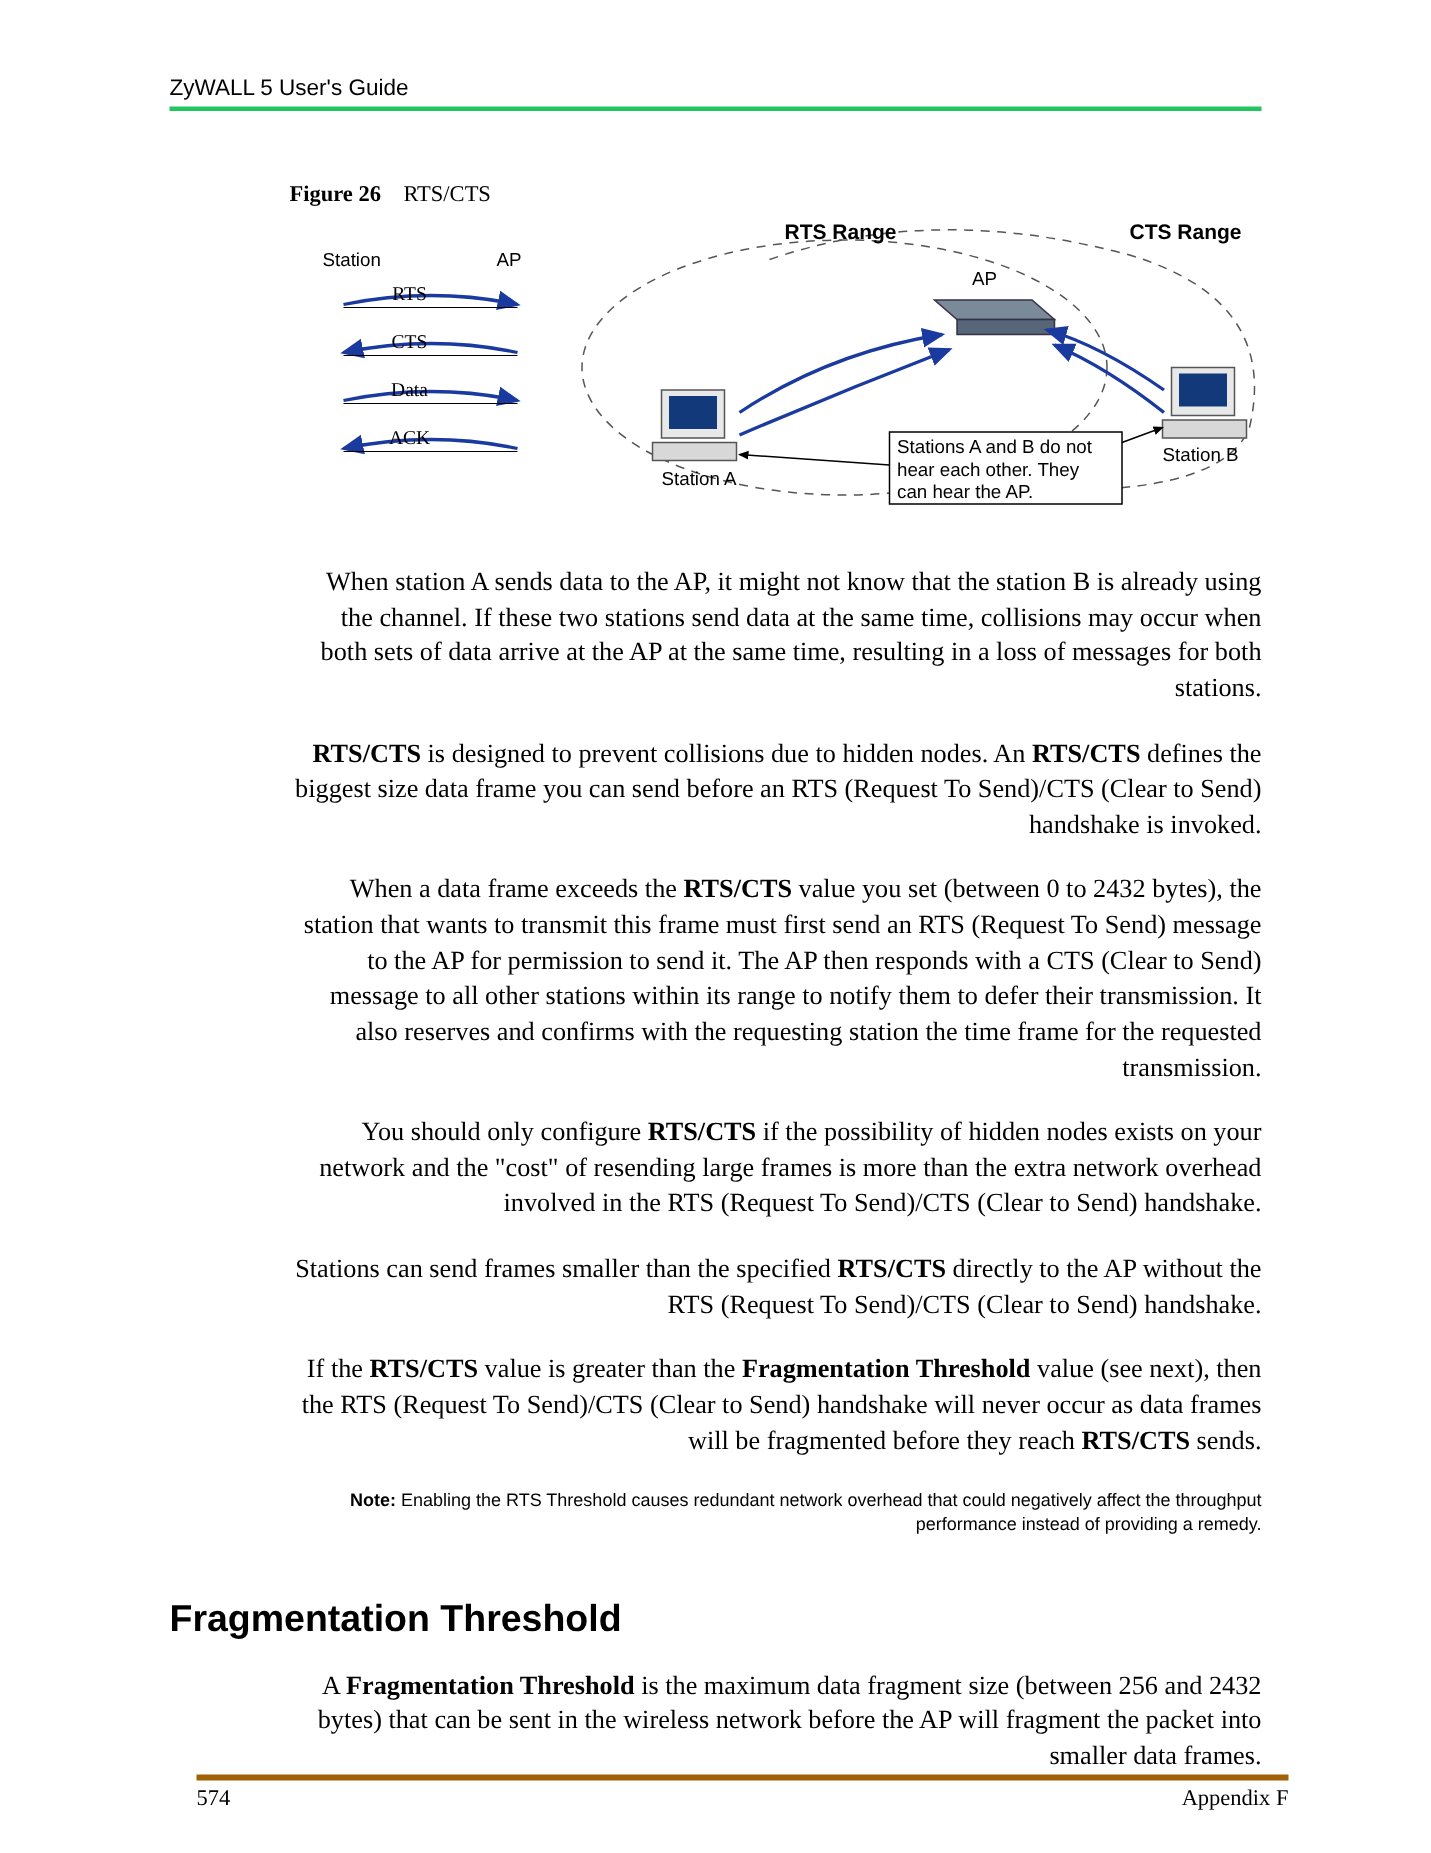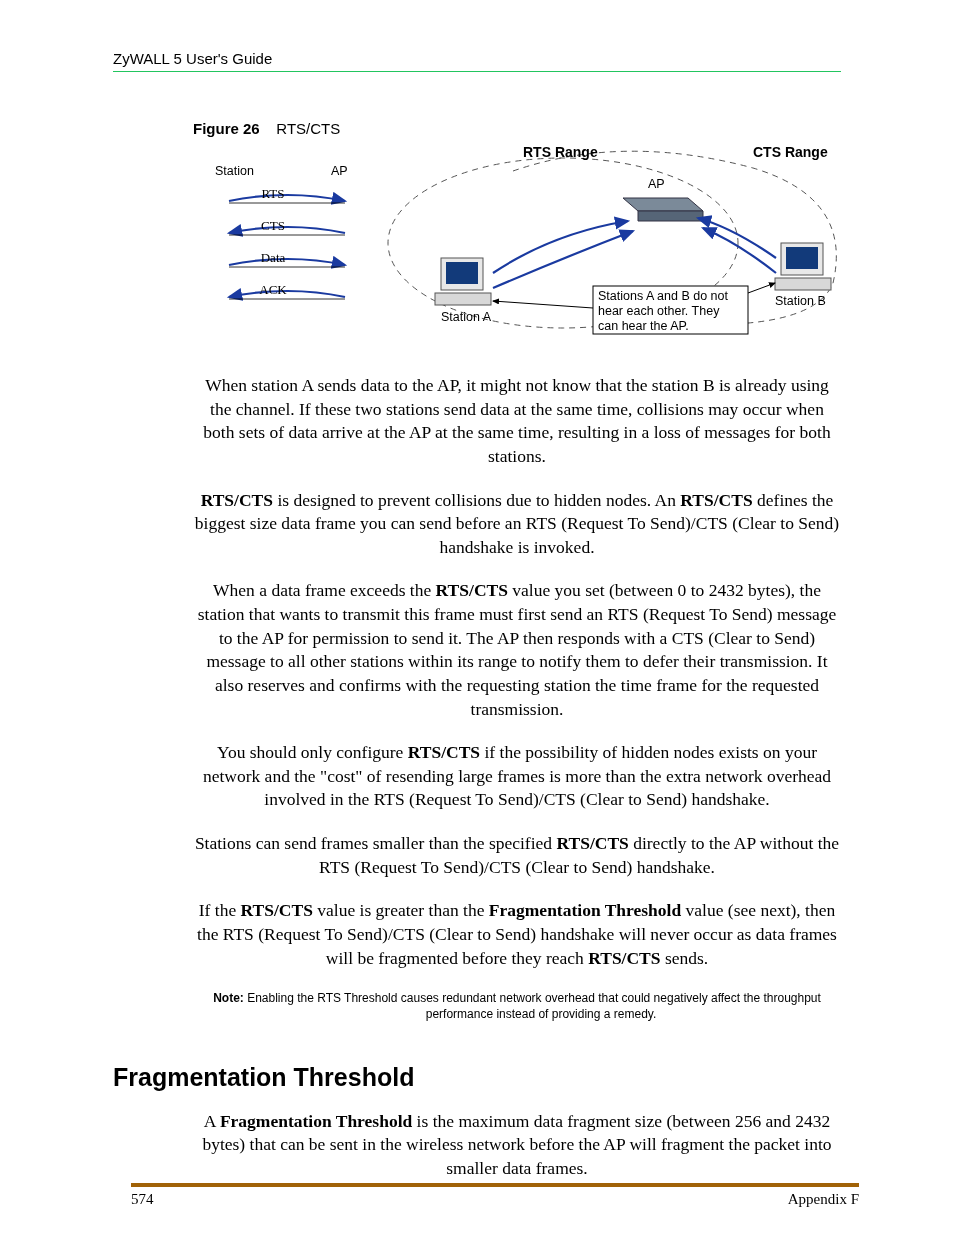--- a/index.html
+++ b/index.html
@@ -16,40 +16,40 @@
   .page {
     position: absolute;
     left: 113px;
     top: 50px;
     width: 728px;
   }
   .running-head {
     font-family: Arial, Helvetica, sans-serif;
     font-size: 15px;
     padding-bottom: 4px;
-    border-bottom: 1px solid #22c55e;
+    border-bottom: 3px solid #22c55e;
   }
   .figcaption {
-    font-family: Liberation Sans, sans-serif;
+    font-family: Liberation Serif, serif;
     font-size: 15px;
     margin-top: 48px;
     margin-left: 80px;
   }
   .figcaption b { font-weight: bold; }
   .figure {
     margin-top: 6px;
     margin-left: 80px;
     width: 650px;
   }
   .body {
     margin-left: 80px;
     margin-top: 26px;
     line-height: 1.35;
   }
-  .body p { margin: 0 0 20px 0; text-align: center; }
+  .body p { margin: 0 0 20px 0; text-align: right; }
   .note {
     font-family: Arial, Helvetica, sans-serif;
     font-size: 12px;
     margin: 0 0 20px 0;
     line-height: 1.35;
     padding-left: 48px;
     text-indent: -48px;
   }
   .note b { font-weight: bold; }
   h2.section {

